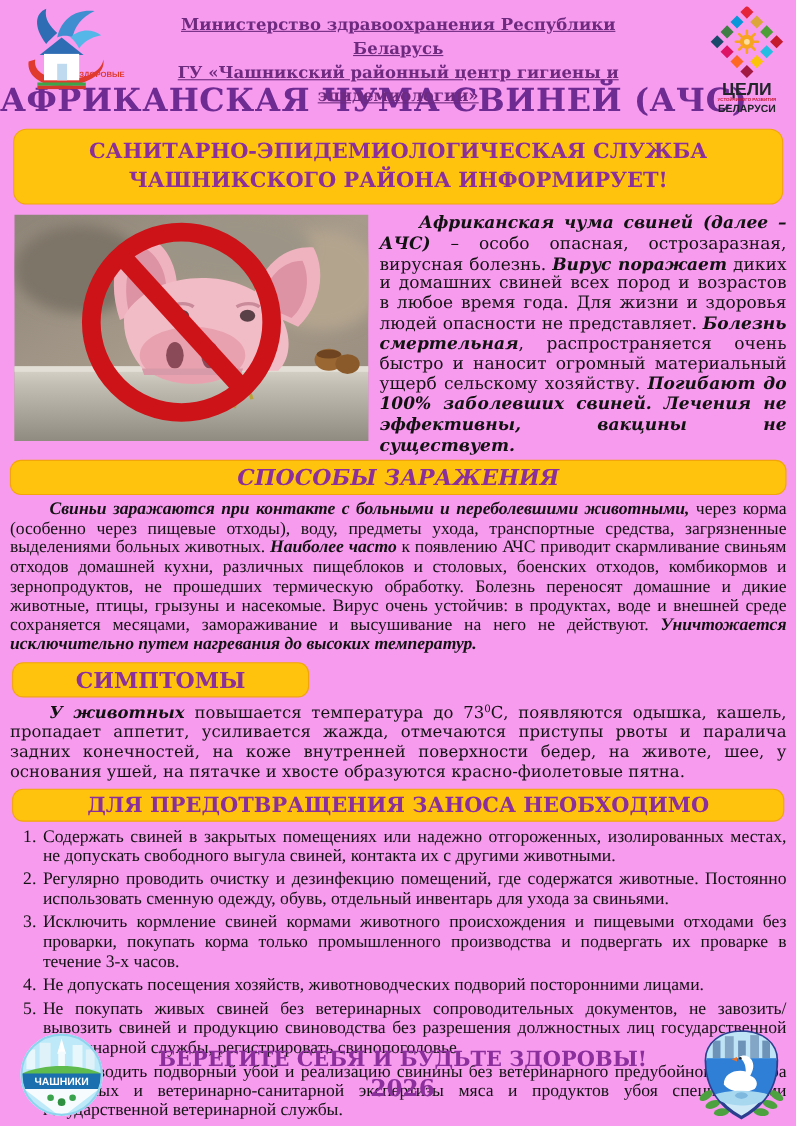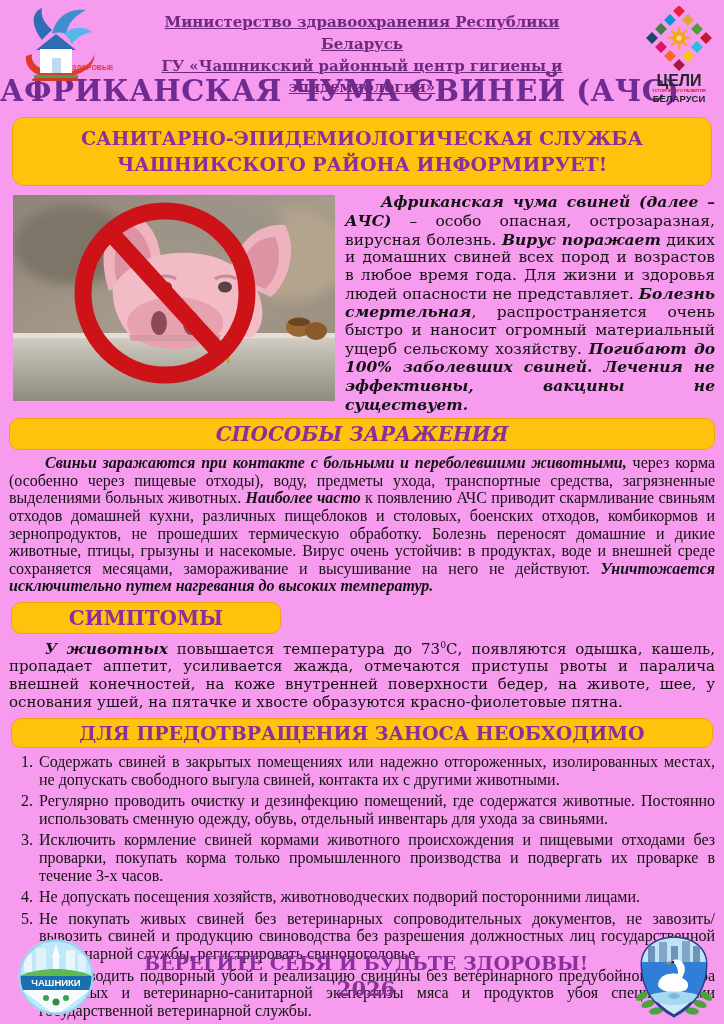--- a/index.html
+++ b/index.html
@@ -191,21 +191,21 @@
     <p class="para para-intro"><span class="seg-b">Африканская чума свиней (далее – АЧС)</span><span> – особо опасная, острозаразная, вирусная болезнь. </span><span class="seg-b">Вирус поражает</span><span> диких и домашних свиней всех пород и возрастов в любое время года. Для жизни и здоровья людей опасности не представляет. </span><span class="seg-b">Болезнь смертельная</span><span>, распространяется очень быстро и наносит огромный материальный ущерб сельскому хозяйству. </span><span class="seg-b">Погибают до 100% заболевших свиней. Лечения не эффективны, вакцины не существует.</span></p>
 
     <div class="banner banner-section">СПОСОБЫ ЗАРАЖЕНИЯ</div>
 
     <p class="para para-infection"><span class="seg-b">Свиньи заражаются при контакте с больными и переболевшими животными,</span><span> через корма (особенно через пищевые отходы), воду, предметы ухода, транспортные средства, загрязненные выделениями больных животных. </span><span class="seg-b">Наиболее часто</span><span> к появлению АЧС приводит скармливание свиньям отходов домашней кухни, различных пищеблоков и столовых, боенских отходов, комбикормов и зернопродуктов, не прошедших термическую обработку. Болезнь переносят домашние и дикие животные, птицы, грызуны и насекомые. Вирус очень устойчив: в продуктах, воде и внешней среде сохраняется месяцами, замораживание и высушивание на него не действуют. </span><span class="seg-b">Уничтожается исключительно путем нагревания до высоких температур.</span></p>
 
     <div class="clear"></div>
 
     <div class="banner banner-symptoms">СИМПТОМЫ</div>
 
-    <p class="para para-symptoms"><span class="seg-b">У животных</span><span> повышается температура до 73</span><sup>0</sup><span>С, появляются одышка, кашель, пропадает аппетит, усиливается жажда, отмечаются приступы рвоты и паралича внешней конечностей, на коже внутренней поверхности бедер, на животе, шее, у основания ушей, на пятачке и хвосте образуются красно-фиолетовые пятна.</span></p>
+    <p class="para para-symptoms"><span class="seg-b">У животных</span><span> повышается температура до 73</span><sup>0</sup><span>С, появляются одышка, кашель, пропадает аппетит, усиливается жажда, отмечаются приступы рвоты и паралича задних конечностей, на коже внутренней поверхности бедер, на животе, шее, у основания ушей, на пятачке и хвосте образуются красно-фиолетовые пятна.</span></p>
 
     <div class="banner banner-prevention">ДЛЯ ПРЕДОТВРАЩЕНИЯ ЗАНОСА НЕОБХОДИМО</div>
 
     <ol class="prevention">
         <li>Содержать свиней в закрытых помещениях или надежно отгороженных, изолированных местах, не допускать свободного выгула свиней, контакта их с другими животными.</li>
         <li>Регулярно проводить очистку и дезинфекцию помещений, где содержатся животные. Постоянно использовать сменную одежду, обувь, отдельный инвентарь для ухода за свиньями.</li>
         <li>Исключить кормление свиней кормами животного происхождения и пищевыми отходами без проварки, покупать корма только промышленного производства и подвергать их проварке в течение 3-х часов.</li>
         <li>Не допускать посещения хозяйств, животноводческих подворий посторонними лицами.</li>
         <li>Не покупать живых свиней без ветеринарных сопроводительных документов, не завозить/вывозить свиней и продукцию свиноводства без разрешения должностных лиц государственной ветеринарной службы, регистрировать свинопоголовье.</li>
         <li>Не проводить подворный убой и реализацию свинины без ветеринарного предубойного осмотра животных и ветеринарно-санитарной экспертизы мяса и продуктов убоя специалистами государственной ветеринарной службы.</li>

